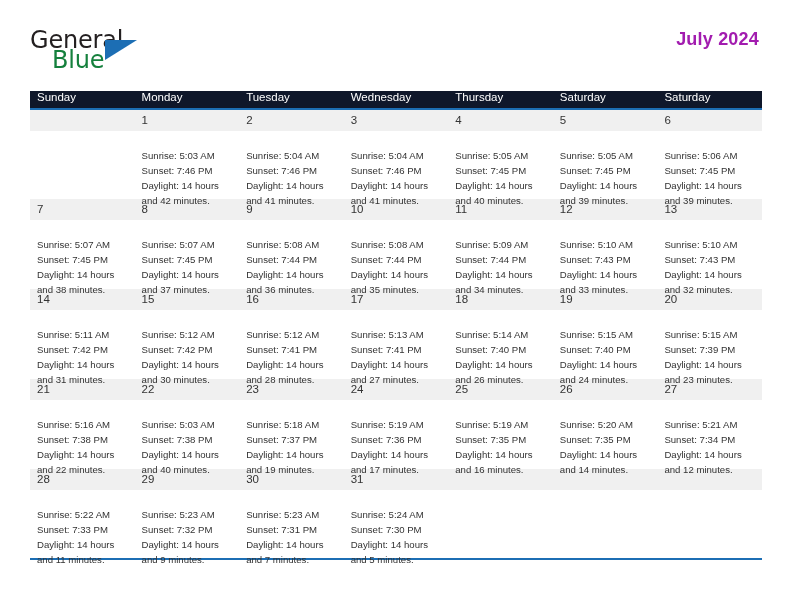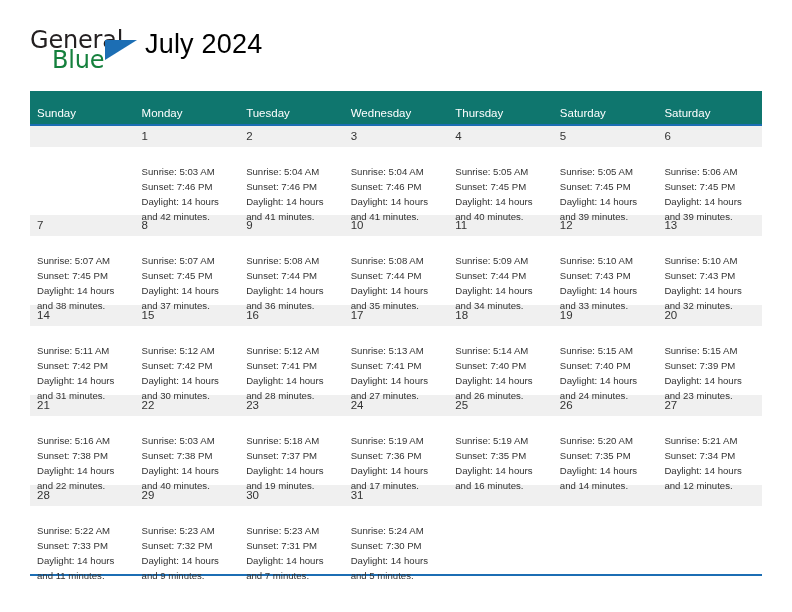--- a/index.html
+++ b/index.html
@@ -18,21 +18,21 @@
     position: relative;
     width: 792px;
     height: 612px;
     box-sizing: border-box;
   }
 
   
   .header {
     display: flex;
     align-items: flex-start;
-    justify-content: flex-start;
+    justify-content: space-between;
     padding: 28px 33px 0 30px;
     box-sizing: border-box;
   }
   .brand {
     position: relative;
     width: 115px;
     height: 50px;
     line-height: 1;
   }
   .brand-general {
@@ -60,47 +60,47 @@
     width: 0;
     height: 0;
     border-left: 32px solid #1c6eb4;
     border-bottom: 20px solid transparent;
   }
   .title-block {
     text-align: right;
     padding-top: 2px;
   }
   .cal-title {
-    font-size: 27px;
-    color: #000000;
-    font-weight: normal;
+    font-size: 18px;
+    color: #a21caf;
+    font-weight: bold;
     line-height: 1.1;
     letter-spacing: 0.2px;
   }
   .cal-sub {
     font-size: 14.5px;
     color: #333333;
     margin-top: 10px;
     letter-spacing: 0.1px;
   }
 
   
   .calendar {
     margin: 13px 30px 0 30px;
     width: 732px;
     border-collapse: collapse;
     table-layout: fixed;
   }
   .calendar th {
-    background: #0f766e;
+    background: #0f172a;
     color: #ffffff;
     font-weight: normal;
     font-size: 11.5px;
     text-align: left;
-    padding: 16px 0 5px 7px;
+    padding: 0 0 5px 7px;
     border: none;
   }
   .daycell {
     vertical-align: top;
     padding: 0;
     border: none;
     height: 90px;
   }
   .daycell .inner {
     height: 90px;

